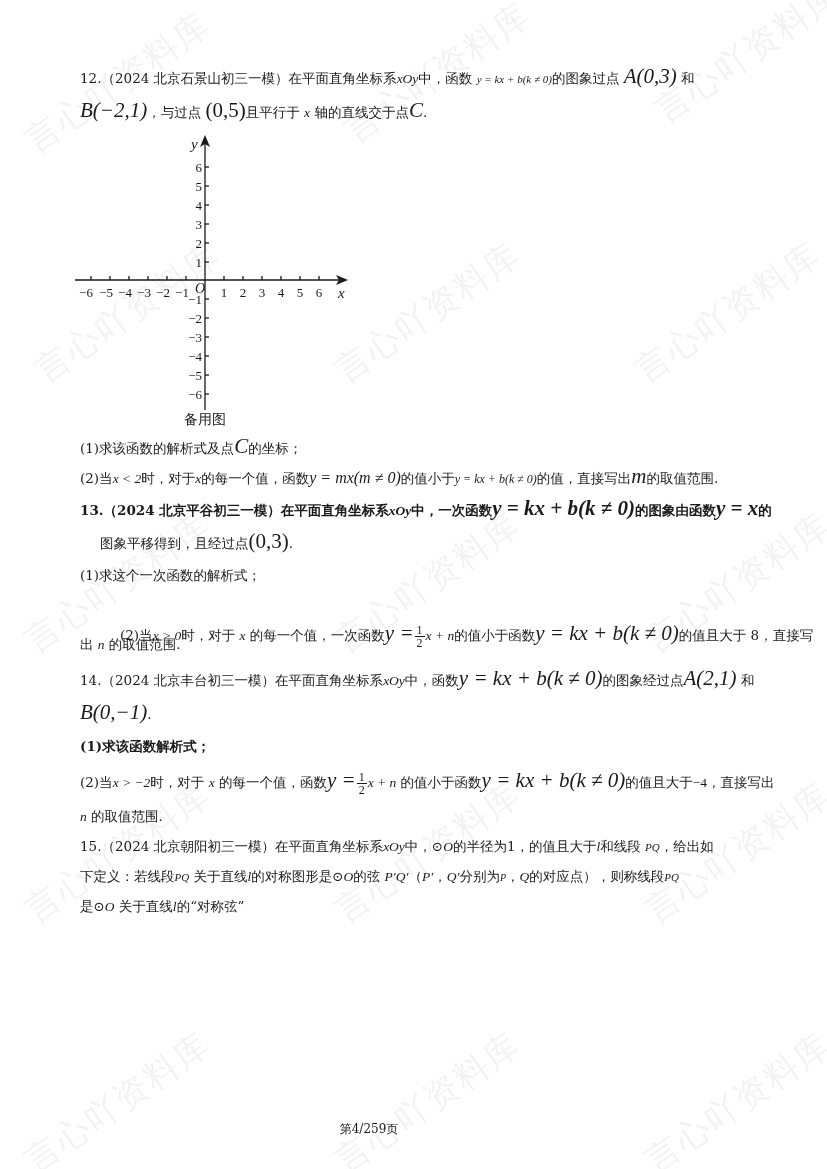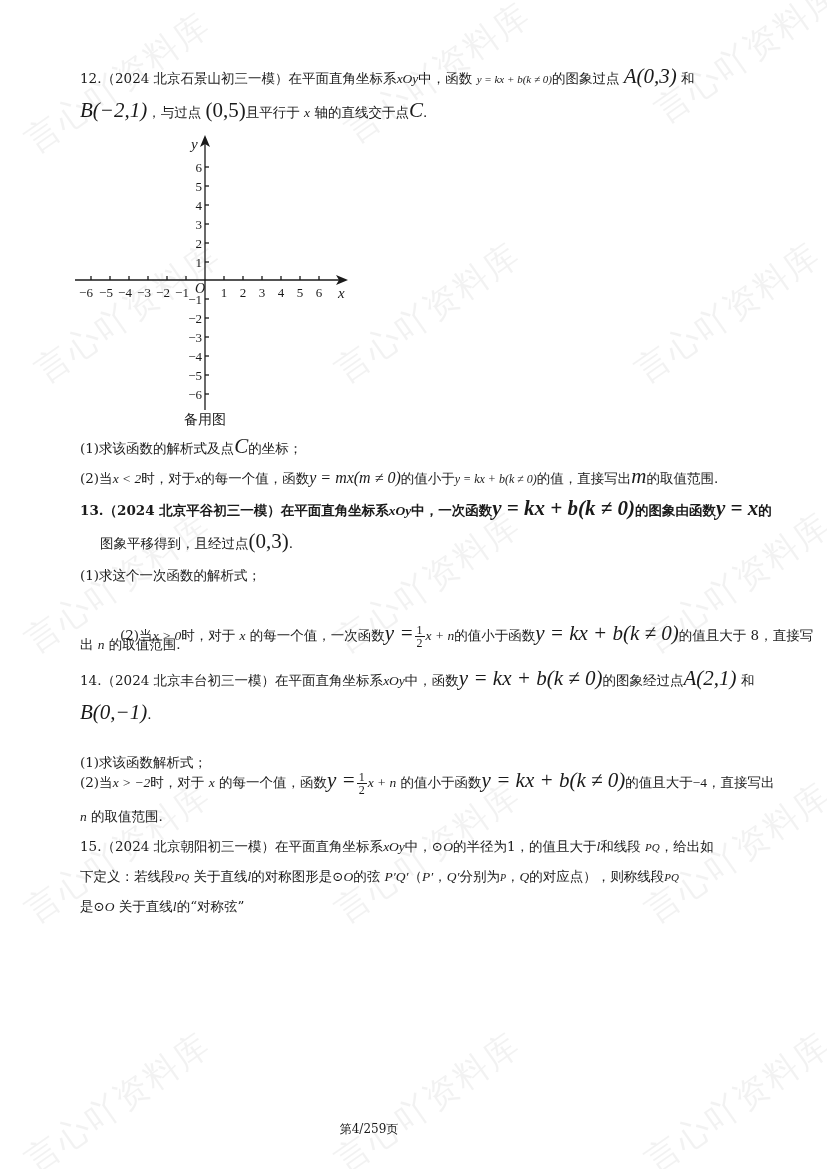--- a/index.html
+++ b/index.html
@@ -142,21 +142,21 @@
 <div class="line" style="top:634px;">
   <span>出</span> <span class="m">n</span> <span>的取值范围.</span>
 </div>
 
 <div class="line" style="top:668px;">
   <span>14.（2024 北京丰台初三一模）在平面直角坐标系</span><span class="m">xOy</span><span>中，函数</span><span class="m big">y = kx + b(k ≠ 0)</span><span>的图象经过点</span><span class="m big">A(2,1)</span> <span>和</span>
 </div>
 <div class="line" style="top:702px;">
   <span class="m big">B(0,−1)</span><span>.</span>
 </div>
-<div class="line" style="top:752px;">
+<div class="line" style="top:736px;font-weight:bold;">
   <span>(1)求该函数解析式；</span>
 </div>
 <div class="line" style="top:770px;">
   <span>(2)当</span><span class="m">x &gt; −2</span><span>时，对于</span> <span class="m">x</span> <span>的每一个值，函数</span><span class="m big">y =</span><span class="frac"><span class="num">1</span><span class="den">2</span></span><span class="m">x + n</span> <span>的值小于函数</span><span class="m big">y = kx + b(k ≠ 0)</span><span>的值且大于</span><span class="r">−4</span><span>，直接写出</span>
 </div>
 <div class="line" style="top:806px;">
   <span class="m">n</span> <span>的取值范围.</span>
 </div>
 
 <div class="line" style="top:836px;">

